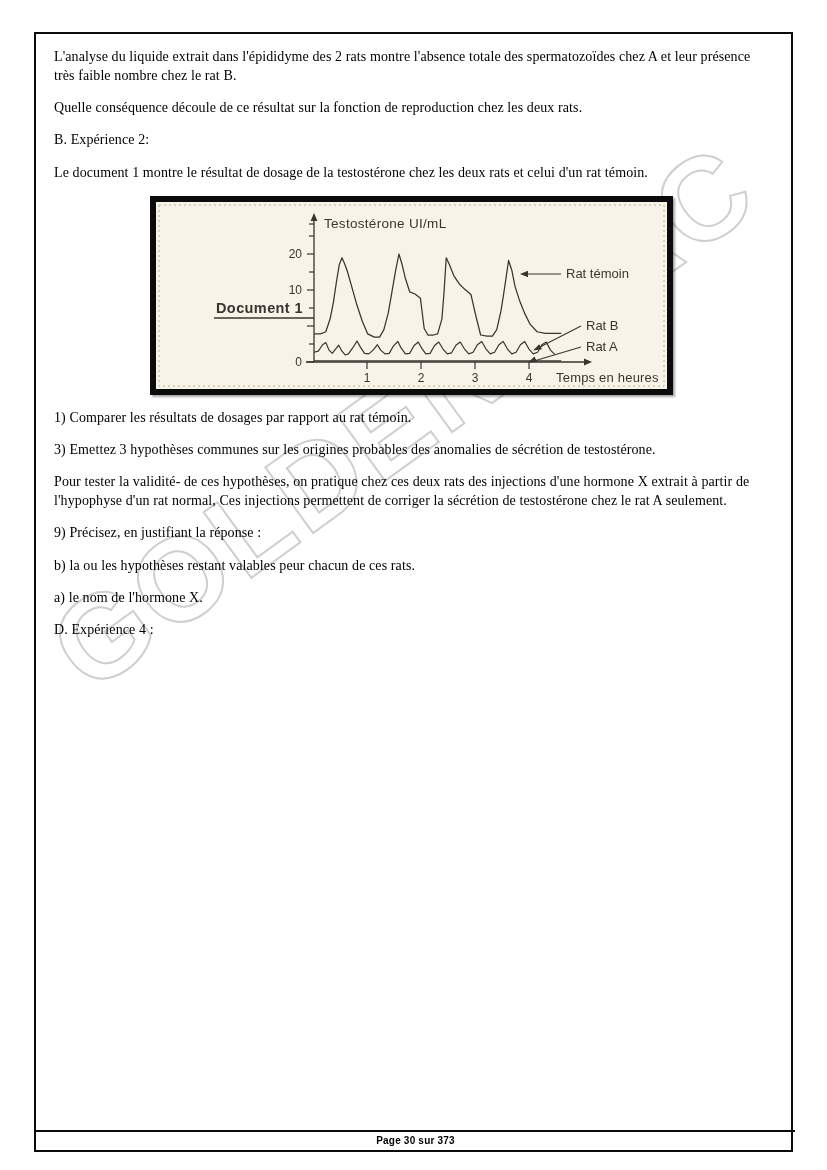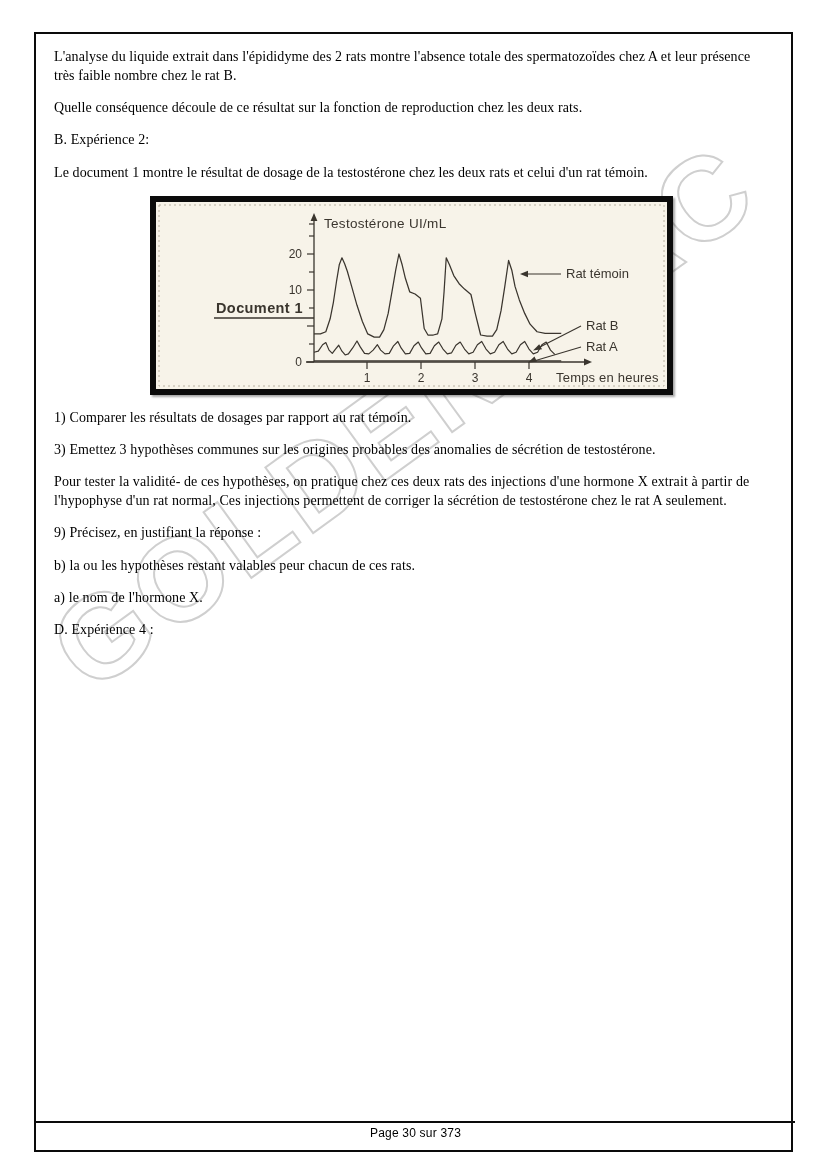--- a/index.html
+++ b/index.html
@@ -111,24 +111,24 @@
     z-index: 10;
   }
   #footer-rule {
     width: 100%;
     height: 2px;
     background: #0a0a0a;
     margin: 0 0 3px 0;
   }
   #footer-text {
     font-family: "Liberation Sans", sans-serif;
-    font-size: 12px;
-    font-weight: 400;
+    font-size: 10px;
+    font-weight: 700;
     color: #000000;
-    padding-bottom: 10px;
+    padding-bottom: 4px;
     letter-spacing: 0.2px;
   }
 </style>
 </head>
 <body>
 
 <div id="page-frame">
 
   <div id="watermark">
     <div class="wm-text">GOLDEN BAC</div>

